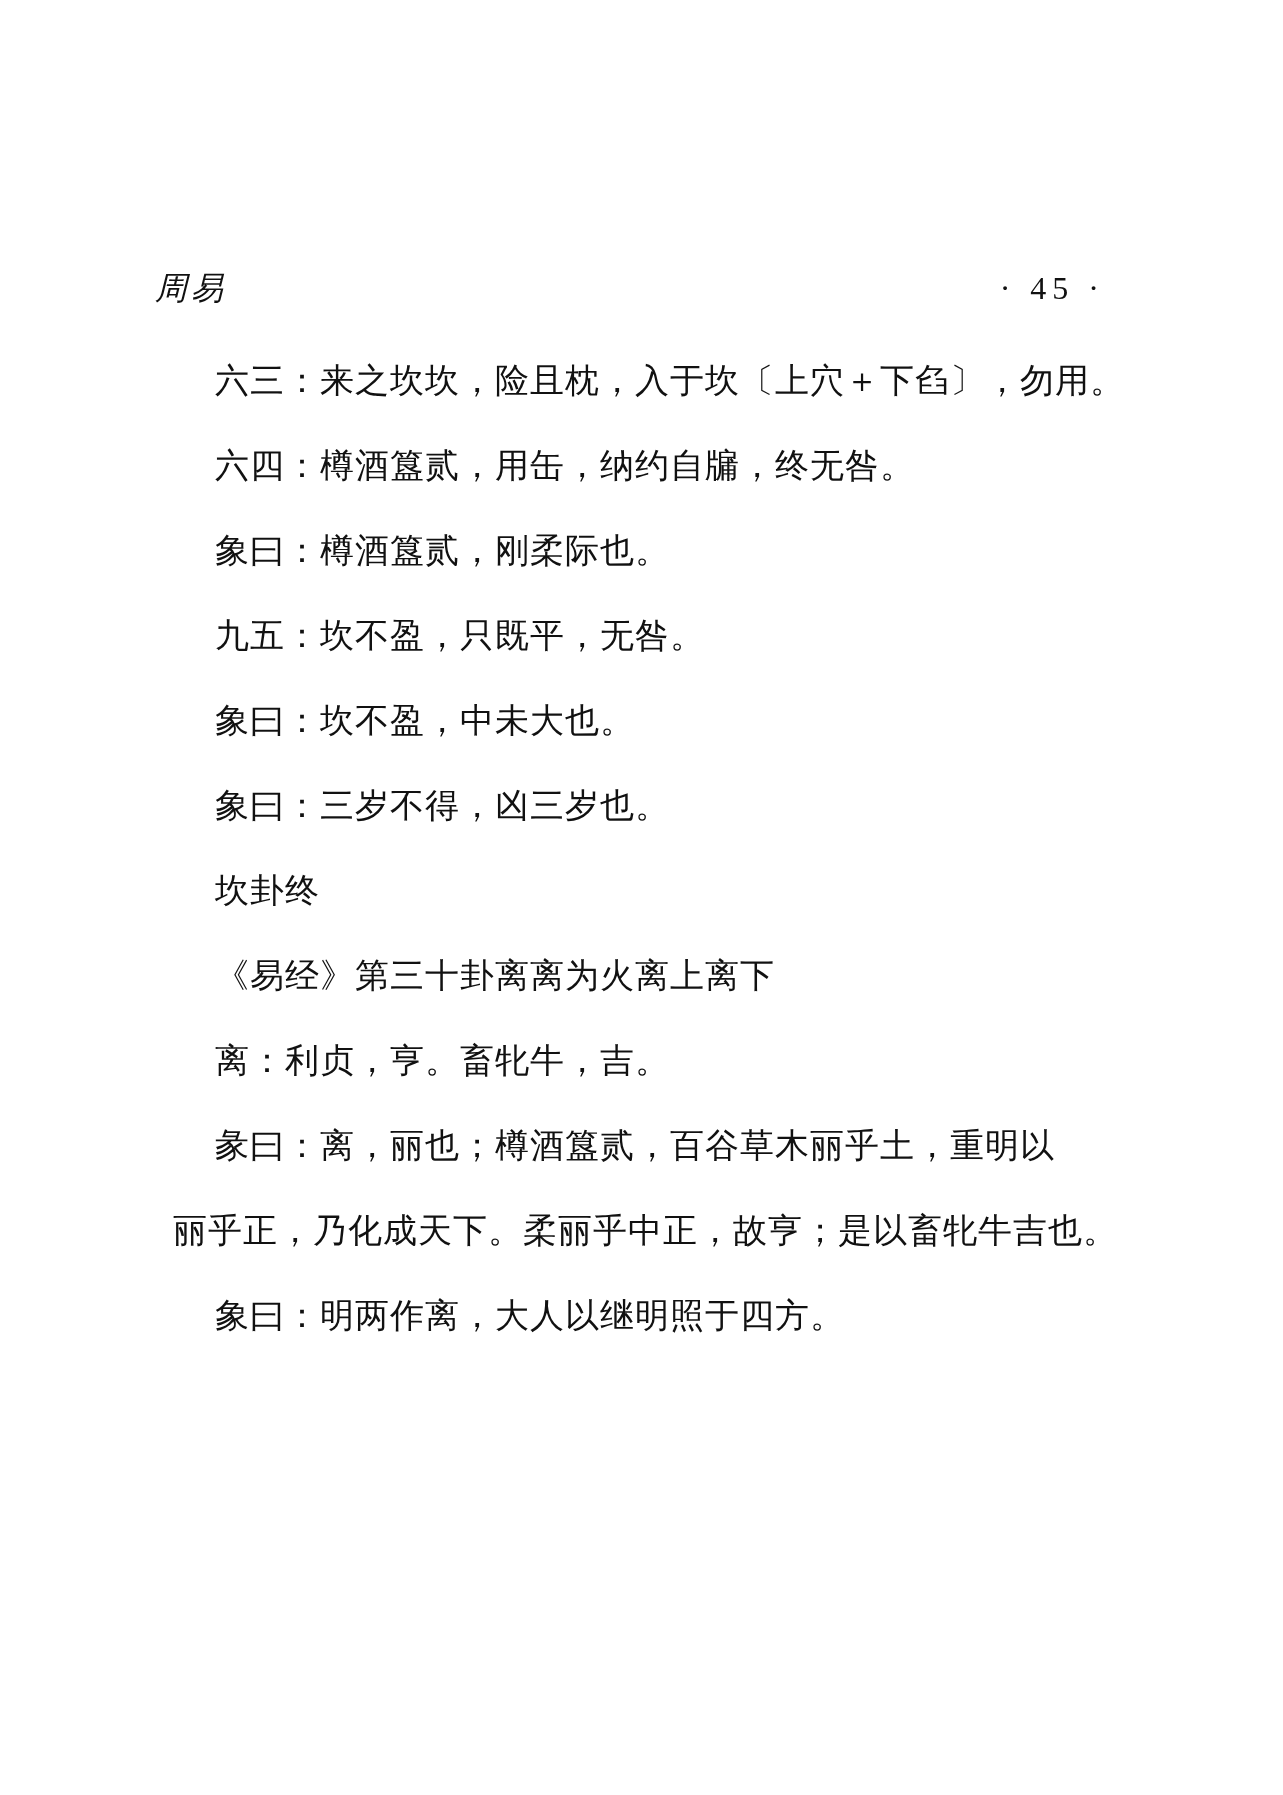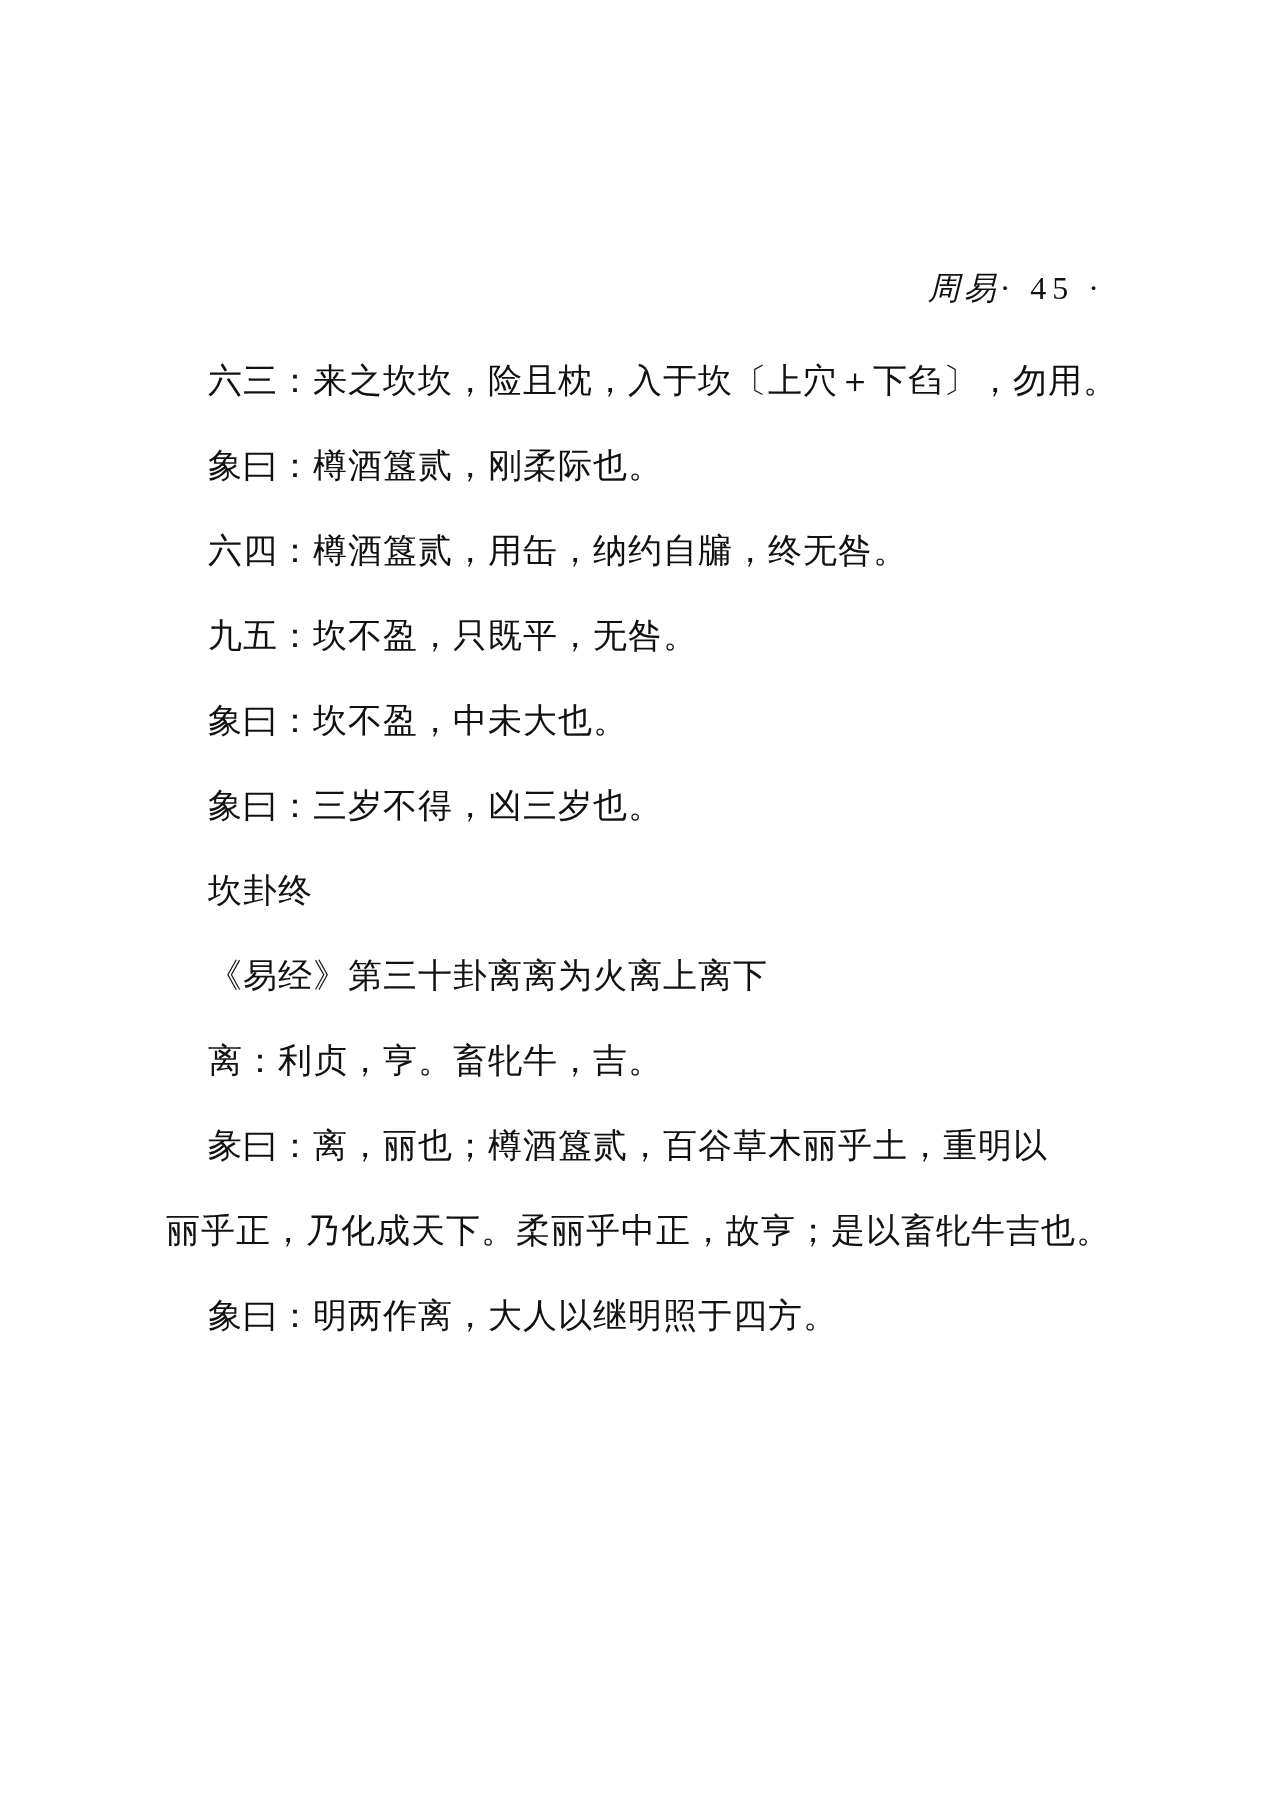--- a/index.html
+++ b/index.html
@@ -15,38 +15,38 @@
     overflow: hidden;
     font-family: "Liberation Serif", "DejaVu Serif", serif;
     color: #111111;
   }
   .header {
     position: absolute;
     top: 268px;
     left: 155px;
     right: 178px;
     display: flex;
-    justify-content: flex-end;
+    justify-content: space-between;
     align-items: baseline;
     font-size: 32px;
     line-height: 40px;
     white-space: nowrap;
   }
   .book-title {
     letter-spacing: 4px;
     font-style: italic;
   }
   .page-number {
     font-style: normal;
     letter-spacing: 6px;
   }
   .body-text {
     position: absolute;
     top: 338px;
-    left: 166px;
+    left: 173px;
     right: 120px;
   }
   .body-text p.line {
     margin: 0;
     height: 85px;
     line-height: 85px;
     font-size: 34px;
     letter-spacing: 1px;
     white-space: nowrap;
   }
@@ -57,22 +57,22 @@
 </head>
 <body>
 
 <div class="page">
   <div class="header">
     <span class="book-title">周易</span>
     <span class="page-number">· 45 ·</span>
   </div>
   <div class="body-text">
       <p class="line indent">六三：来之坎坎，险且枕，入于坎〔上穴＋下臽〕，勿用。</p>
+      <p class="line indent">六四：樽酒簋贰，用缶，纳约自牖，终无咎。</p>
       <p class="line indent">象曰：樽酒簋贰，刚柔际也。</p>
-      <p class="line indent">六四：樽酒簋贰，用缶，纳约自牖，终无咎。</p>
       <p class="line indent">九五：坎不盈，只既平，无咎。</p>
       <p class="line indent">象曰：坎不盈，中未大也。</p>
       <p class="line indent">象曰：三岁不得，凶三岁也。</p>
       <p class="line indent">坎卦终</p>
       <p class="line indent">《易经》第三十卦离离为火离上离下</p>
       <p class="line indent">离：利贞，亨。畜牝牛，吉。</p>
       <p class="line indent">彖曰：离，丽也；樽酒簋贰，百谷草木丽乎土，重明以</p>
       <p class="line">丽乎正，乃化成天下。柔丽乎中正，故亨；是以畜牝牛吉也。</p>
       <p class="line indent">象曰：明两作离，大人以继明照于四方。</p>
     </div>

